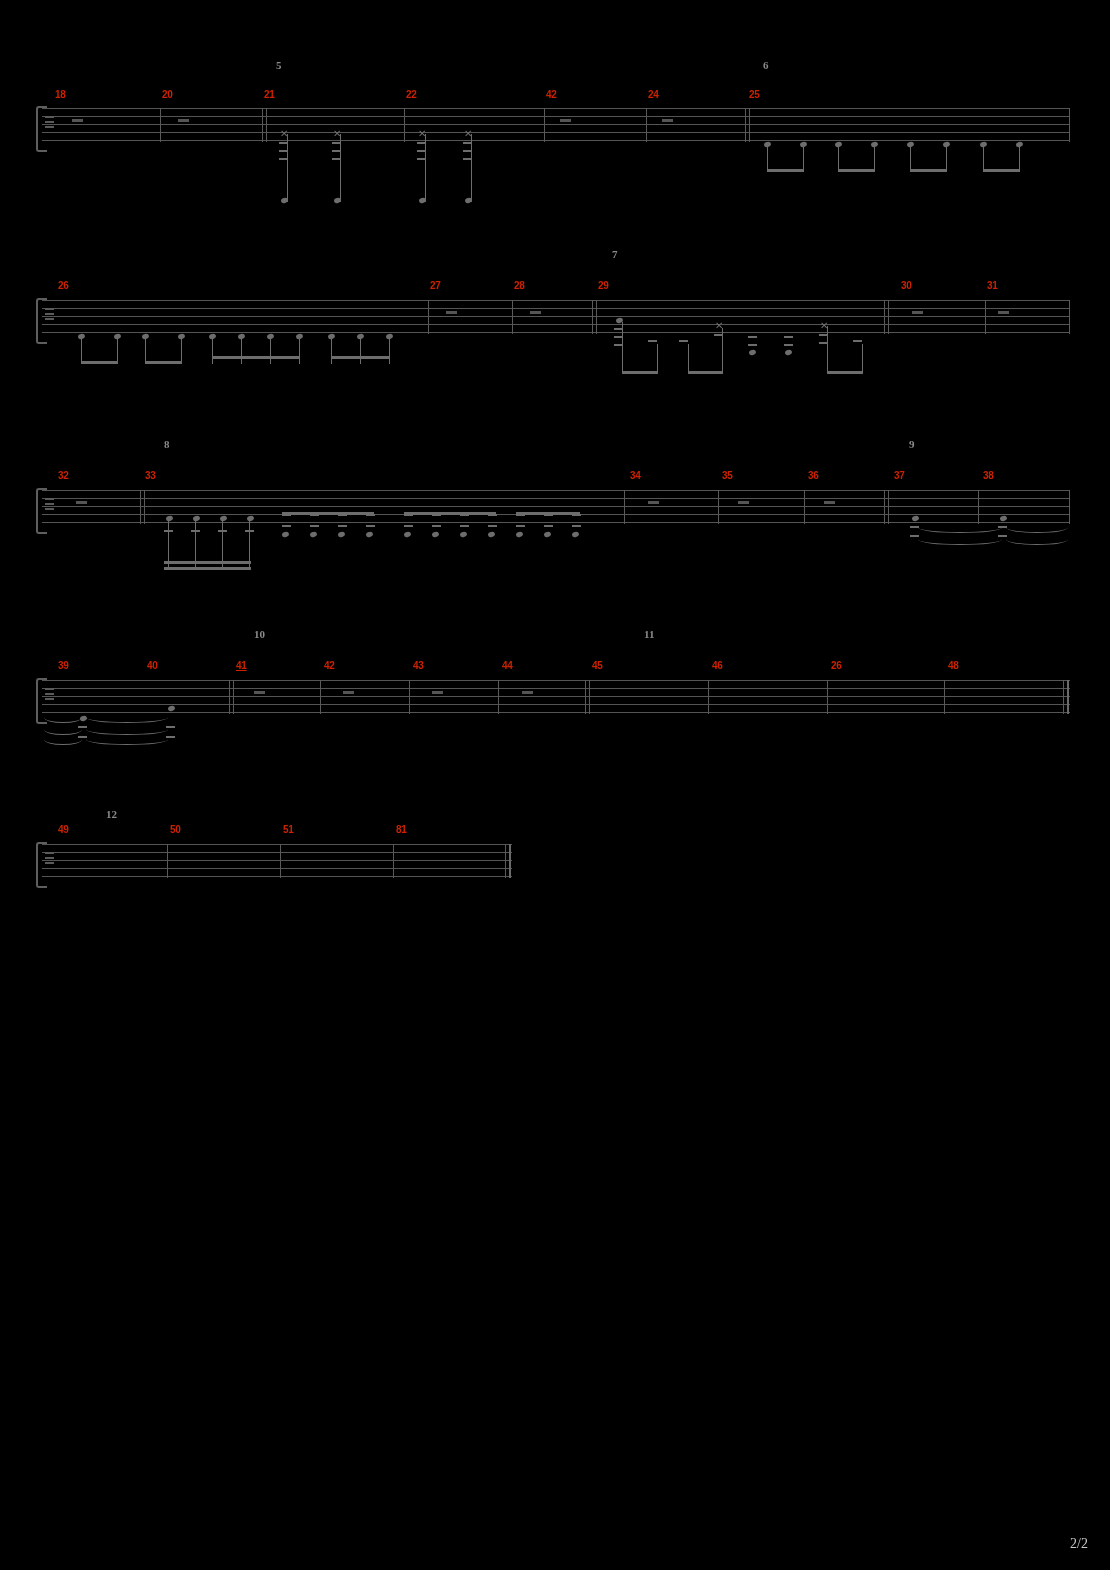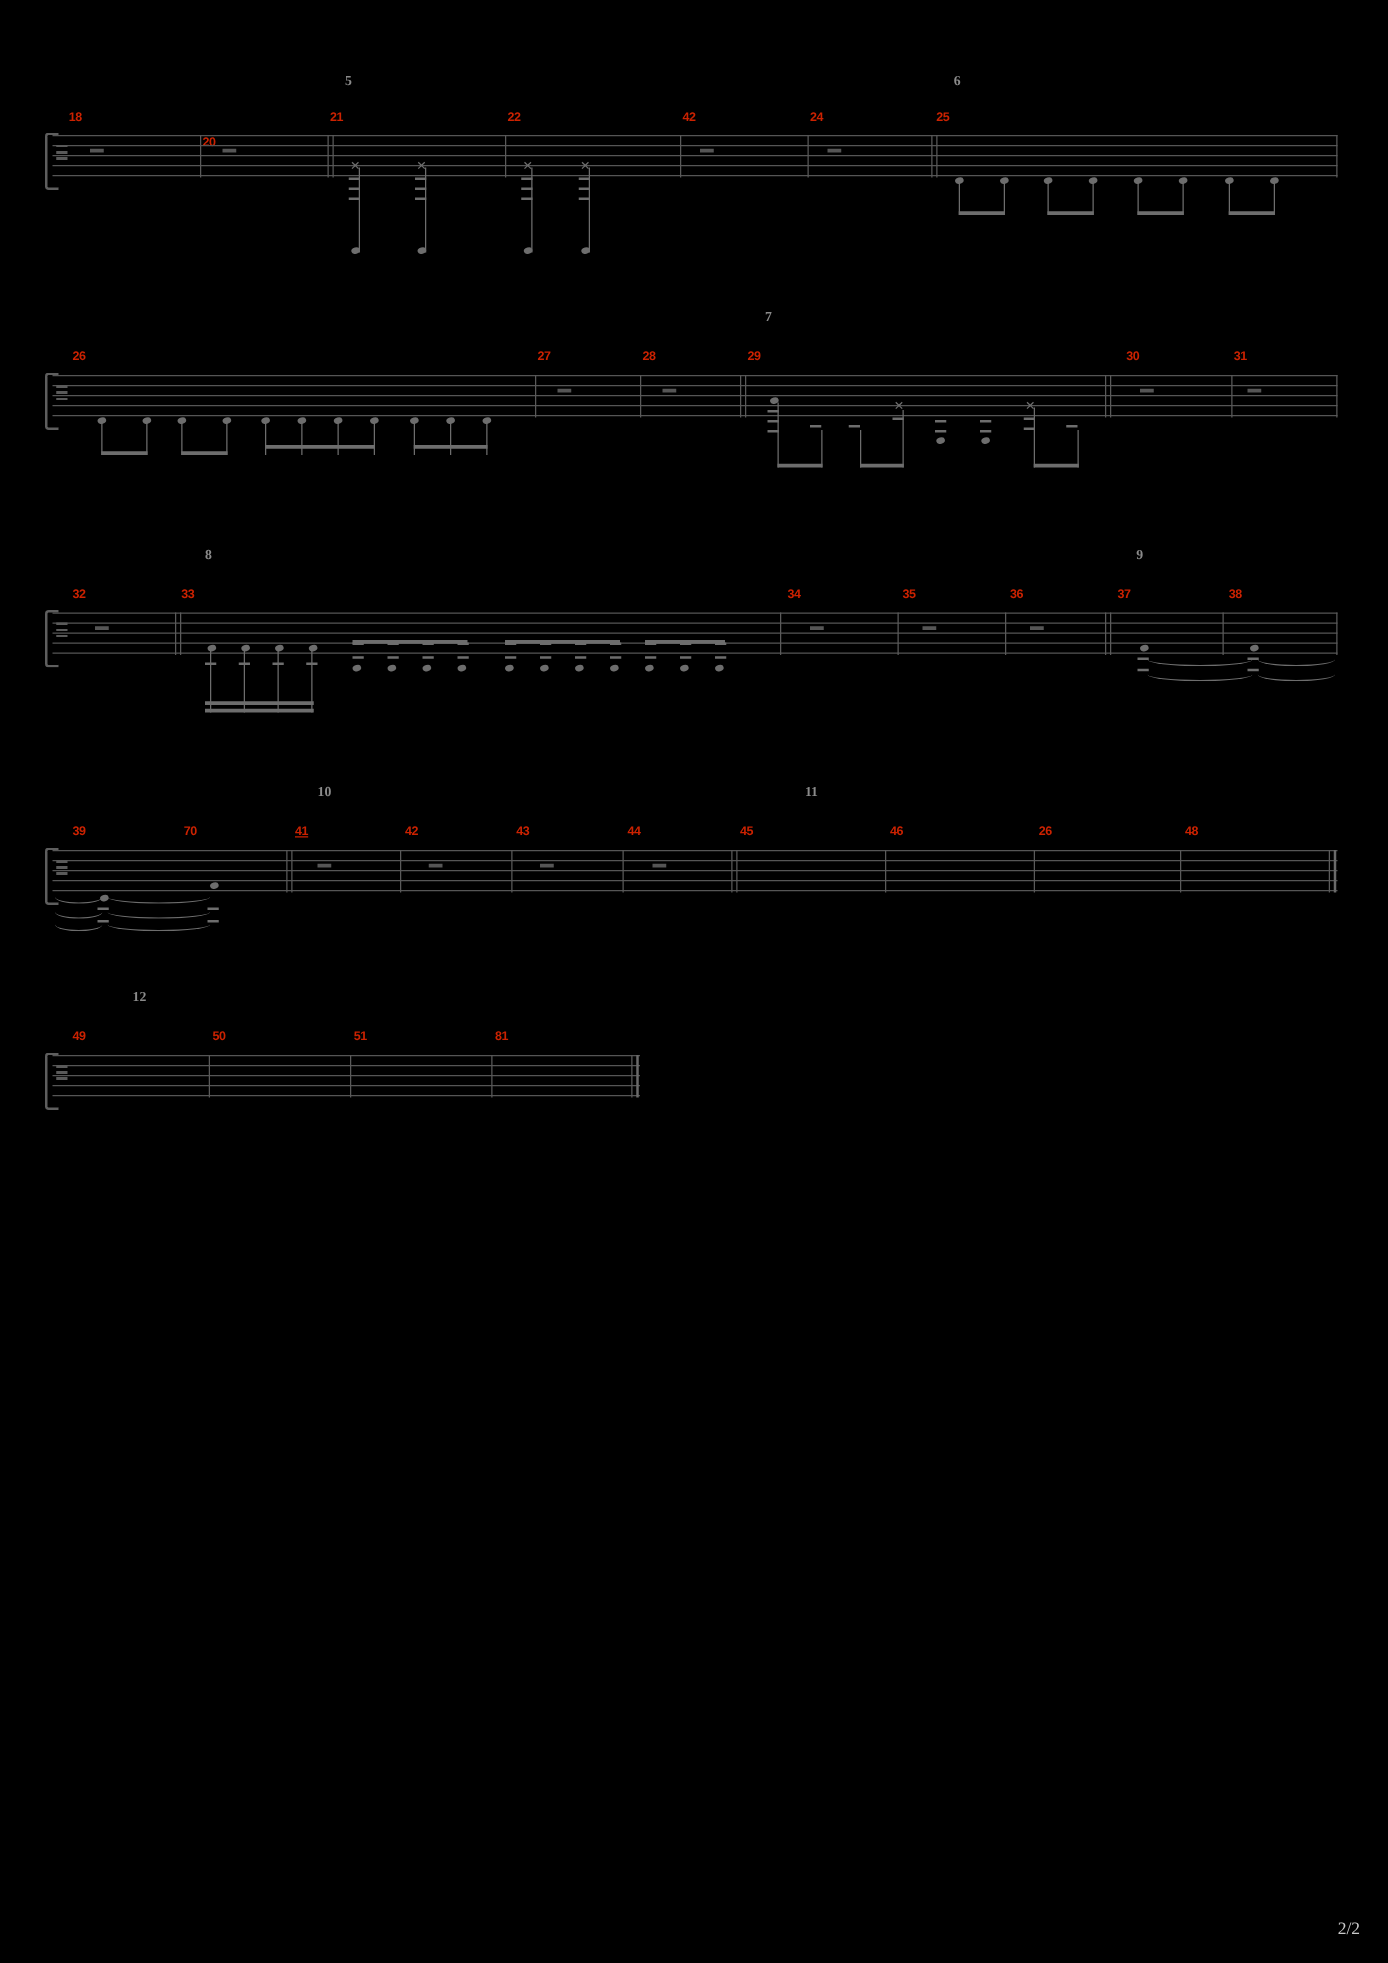--- a/index.html
+++ b/index.html
@@ -157,21 +157,21 @@
 </head>
 <body>
 
 <div class="page">
 
   <div class="system" style="top:50px;">
     <div class="sys-num" style="left:276px; top:9px;">5</div>
     <div class="sys-num" style="left:763px; top:9px;">6</div>
 
     <div class="bar-num" style="left:55px; top:39px;">18</div>
-    <div class="bar-num" style="left:162px; top:39px;margin-top:20px;">20</div>
+    <div class="bar-num" style="left:162px; top:39px;">20</div>
     <div class="bar-num" style="left:264px; top:39px;">21</div>
     <div class="bar-num" style="left:406px; top:39px;">22</div>
     <div class="bar-num" style="left:546px; top:39px;">42</div>
     <div class="bar-num" style="left:648px; top:39px;">24</div>
     <div class="bar-num" style="left:749px; top:39px;">25</div>
 
     <div class="brace" style="left:36px; top:56px; height:42px;"></div>
 
     <div class="staff" style="left:42px; top:58px; width:1028px;">
       <div class="ln"></div>
@@ -478,21 +478,21 @@
       <div class="slur" style="left:1006px; top:92px; width:62px;"></div>
       <div class="slur" style="left:1006px; top:104px; width:62px;"></div>
     </div>
   </div>
 
   <div class="system" style="top:620px;">
     <div class="sys-num" style="left:254px; top:8px;">10</div>
     <div class="sys-num" style="left:644px; top:8px;">11</div>
 
     <div class="bar-num" style="left:58px; top:40px;">39</div>
-    <div class="bar-num" style="left:147px; top:40px;">70</div>
+    <div class="bar-num" style="left:147px; top:40px;">40</div>
     <div class="bar-num" style="left:236px; top:40px;text-decoration:underline;">41</div>
     <div class="bar-num" style="left:324px; top:40px;">42</div>
     <div class="bar-num" style="left:413px; top:40px;">43</div>
     <div class="bar-num" style="left:502px; top:40px;">44</div>
     <div class="bar-num" style="left:592px; top:40px;">45</div>
     <div class="bar-num" style="left:712px; top:40px;">46</div>
     <div class="bar-num" style="left:831px; top:40px;">26</div>
     <div class="bar-num" style="left:948px; top:40px;">48</div>
 
     <div class="brace" style="left:36px; top:58px; height:42px;"></div>
@@ -534,21 +534,21 @@
       <div class="slur" style="left:44px; top:92px; width:38px;"></div>
       <div class="slur" style="left:44px; top:104px; width:38px;"></div>
       <div class="slur" style="left:44px; top:114px; width:38px;"></div>
       <div class="slur" style="left:86px; top:92px; width:82px;"></div>
       <div class="slur" style="left:86px; top:104px; width:82px;"></div>
       <div class="slur" style="left:86px; top:114px; width:82px;"></div>
     </div>
   </div>
 
   <div class="system" style="top:784px;">
-    <div class="sys-num" style="left:106px; top:8px;">12</div>
+    <div class="sys-num" style="left:106px; top:24px;">12</div>
 
     <div class="bar-num" style="left:58px; top:40px;">49</div>
     <div class="bar-num" style="left:170px; top:40px;">50</div>
     <div class="bar-num" style="left:283px; top:40px;">51</div>
     <div class="bar-num" style="left:396px; top:40px;">81</div>
 
     <div class="brace" style="left:36px; top:58px; height:42px;"></div>
 
     <div class="staff" style="left:42px; top:60px; width:470px;">
       <div class="ln"></div>

